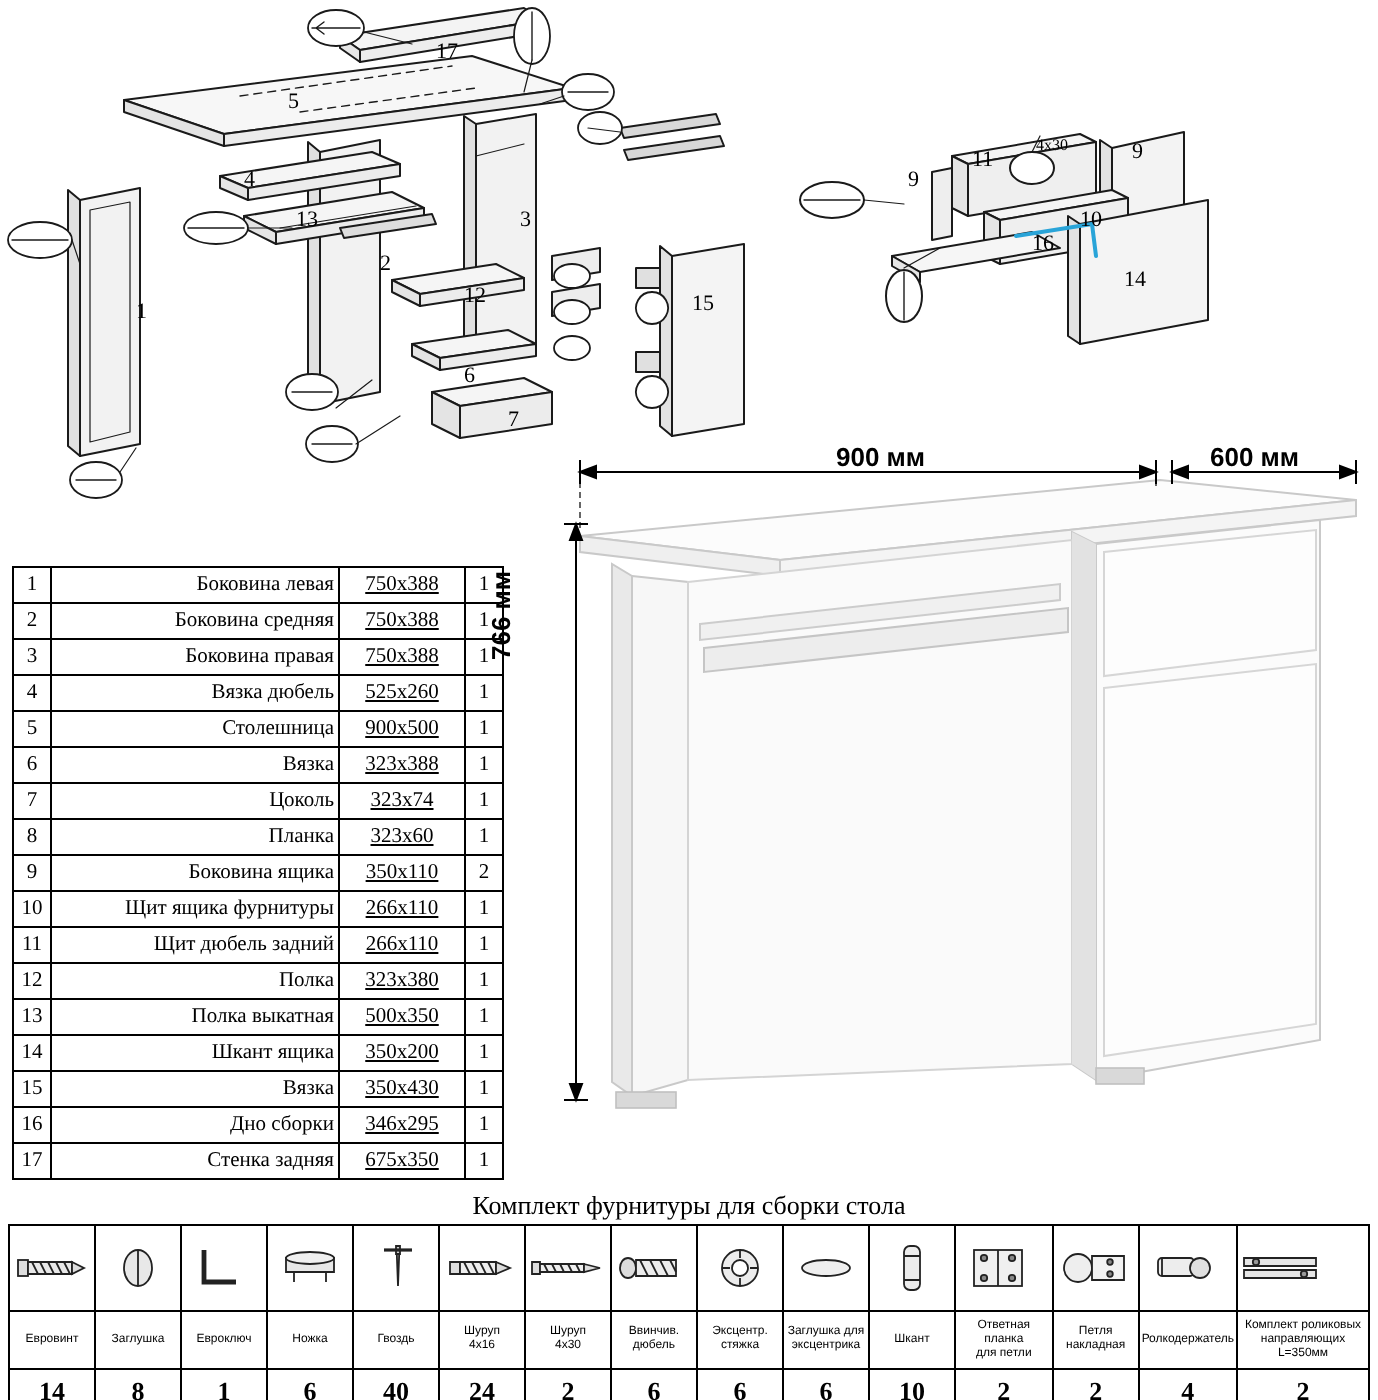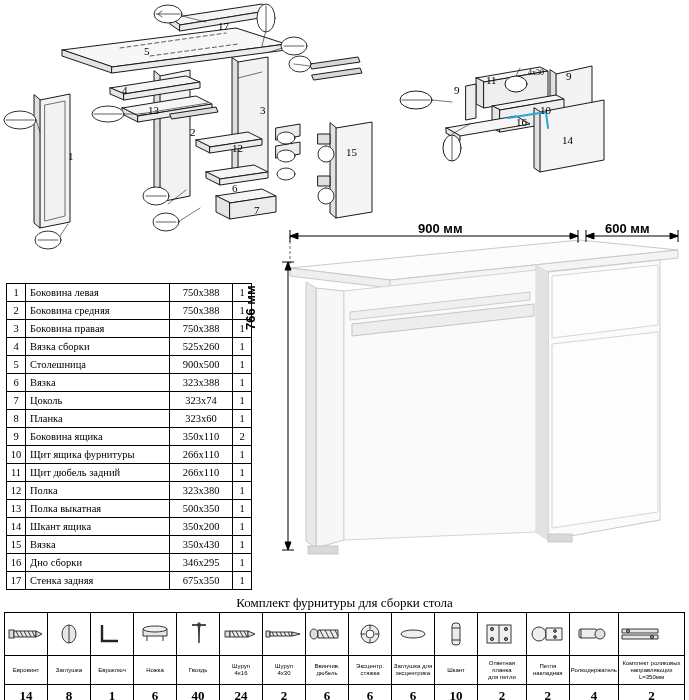--- a/index.html
+++ b/index.html
@@ -4,22 +4,22 @@
 <style>
   html,body{margin:0;padding:0;background:#ffffff;}
   body{width:689px;height:700px;position:relative;font-family:"Liberation Serif", serif;color:#000;overflow:hidden;}
   .layer{position:absolute;top:0;left:0;width:689px;height:700px;}
   svg{display:block;}
 
   
   #parts-table{position:absolute;left:6px;top:283px;width:246px;border-collapse:collapse;font-family:"Liberation Serif", serif;font-size:10.5px;}
   #parts-table td{border:1px solid #000;padding:1px 2px;height:15px;line-height:13px;}
   #parts-table td.num{width:14px;text-align:center;}
-  #parts-table td.nm{text-align:left;padding-left:4px;}
-  #parts-table td.sz{width:58px;text-align:center;}
+  #parts-table td.nm{text-align:right;padding-left:4px;}
+  #parts-table td.sz{width:58px;text-align:center;text-decoration:underline;}
   #parts-table td.qt{width:14px;text-align:center;}
 
   
   #hw-title{position:absolute;left:0;top:595px;width:689px;text-align:center;font-size:13px;font-family:"Liberation Serif", serif;}
   #hw-table{position:absolute;left:4px;top:612px;width:681px;border-collapse:collapse;font-family:"Liberation Sans", sans-serif;}
   #hw-table td{border:1px solid #000;text-align:center;vertical-align:middle;}
   #hw-table tr.icons td{height:40px;}
   #hw-table tr.names td{height:26px;font-size:6px;line-height:7px;padding:1px;}
   #hw-table tr.counts td{height:20px;font-size:13px;font-weight:bold;font-family:"Liberation Serif", serif;}
 
@@ -252,21 +252,21 @@
 <div class="cnum" style="left:232px;top:142px;">12</div>
 <div class="cnum" style="left:232px;top:182px;">6</div>
 <div class="cnum" style="left:254px;top:204px;">7</div>
 <div class="cnum" style="left:346px;top:146px;">15</div>
 <div class="cnum" style="left:486px;top:74px;">11</div>
 <div class="cnum" style="left:566px;top:70px;">9</div>
 <div class="cnum" style="left:454px;top:84px;">9</div>
 <div class="cnum" style="left:540px;top:104px;">10</div>
 <div class="cnum" style="left:562px;top:134px;">14</div>
 <div class="cnum" style="left:516px;top:116px;">16</div>
-<div class="cnum" style="left:502px;top:68px;font-size:8px;padding-left:26px;">4x30</div>
+<div class="cnum" style="left:518px;top:68px;font-size:8px;">4x30</div>
 
 <div class="dim" id="dim-width">900 мм</div>
 <div class="dim" id="dim-depth">600 мм</div>
 <div class="dim" id="dim-height">766 мм</div>
 
 <table id="parts-table">
   <tbody>
       <tr>
         <td class="num">1</td>
         <td class="nm">Боковина левая</td>
@@ -280,21 +280,21 @@
         <td class="qt">1</td>
       </tr>
       <tr>
         <td class="num">3</td>
         <td class="nm">Боковина правая</td>
         <td class="sz">750x388</td>
         <td class="qt">1</td>
       </tr>
       <tr>
         <td class="num">4</td>
-        <td class="nm">Вязка сборки</td>
+        <td class="nm">Вязка дюбель</td>
         <td class="sz">525x260</td>
         <td class="qt">1</td>
       </tr>
       <tr>
         <td class="num">5</td>
         <td class="nm">Столешница</td>
         <td class="sz">900x500</td>
         <td class="qt">1</td>
       </tr>
       <tr>

